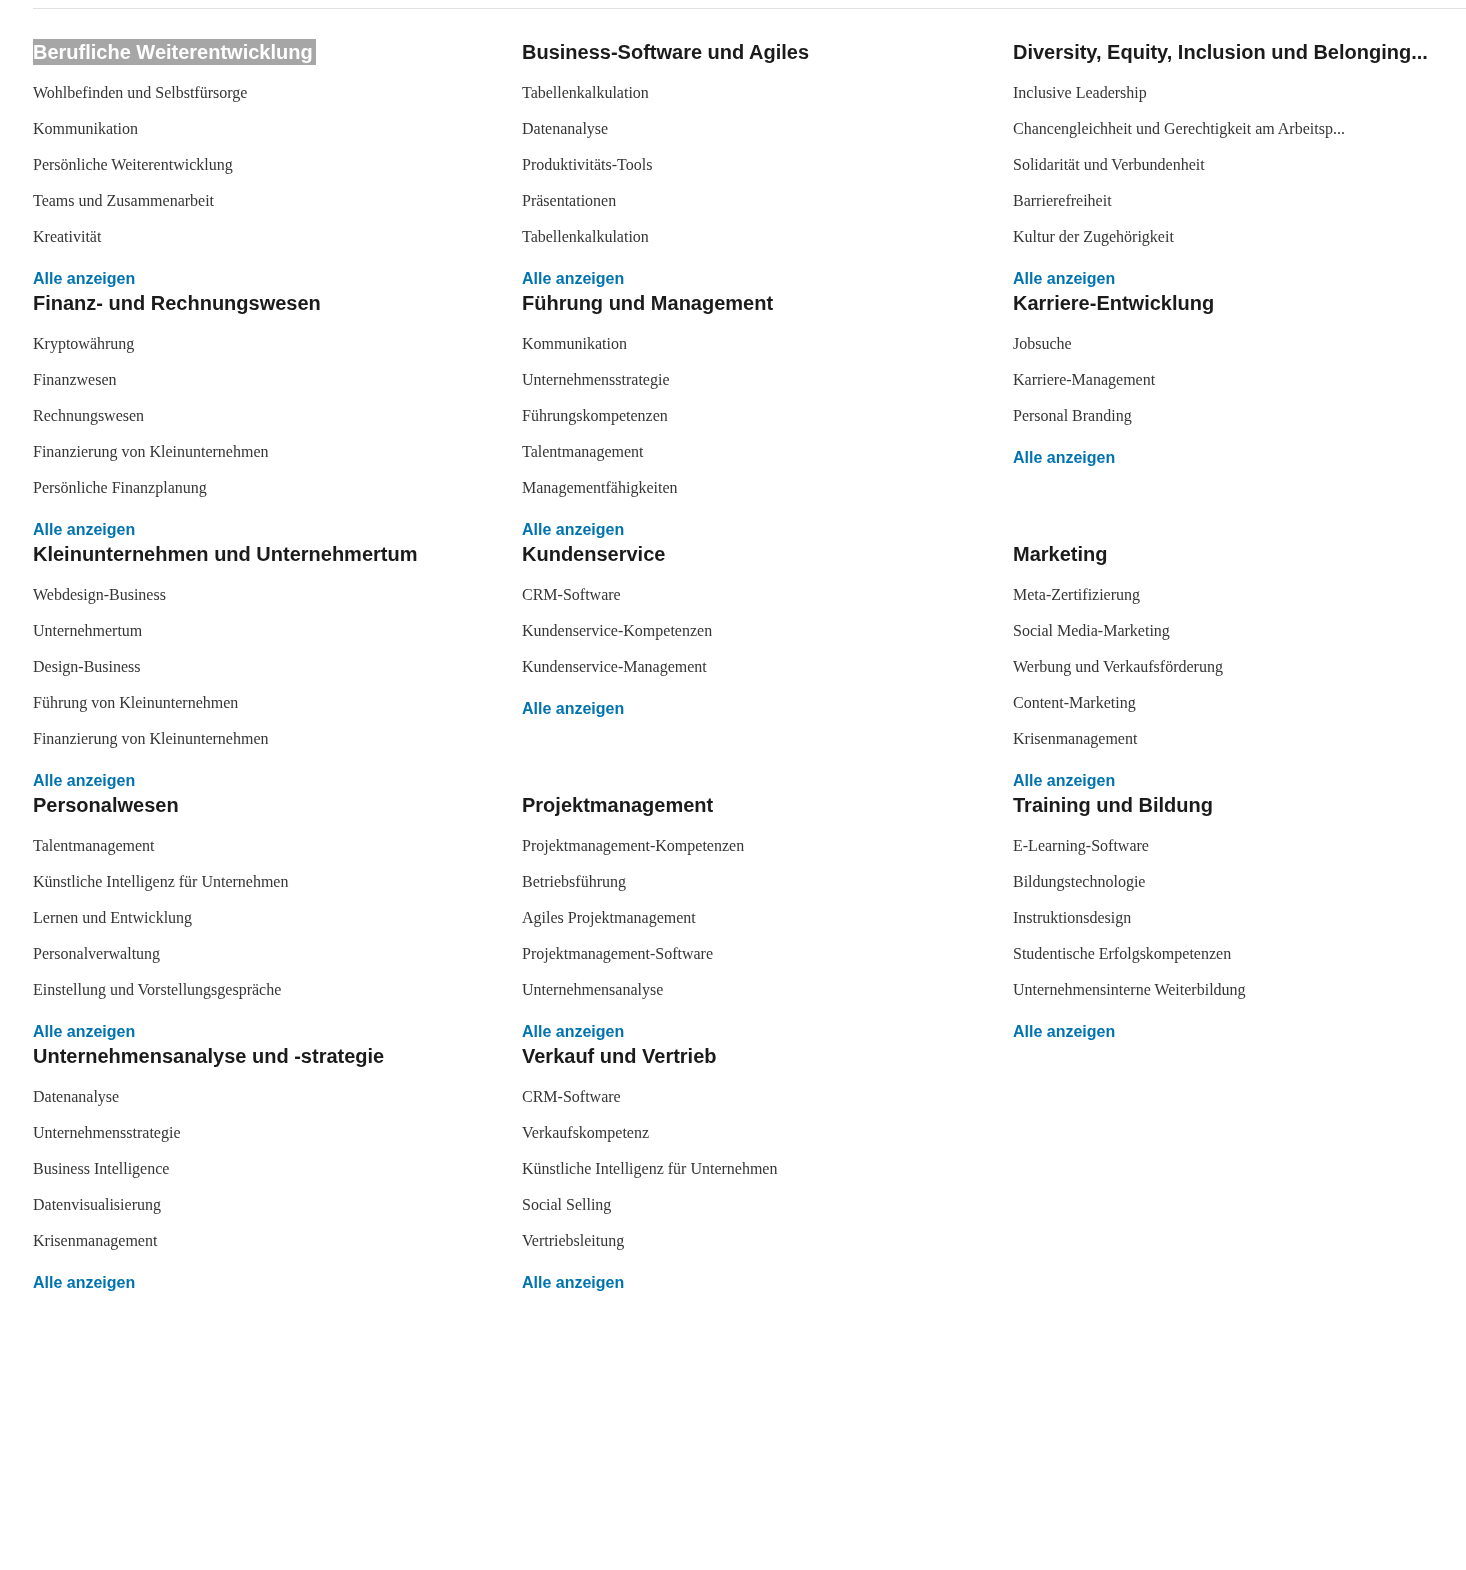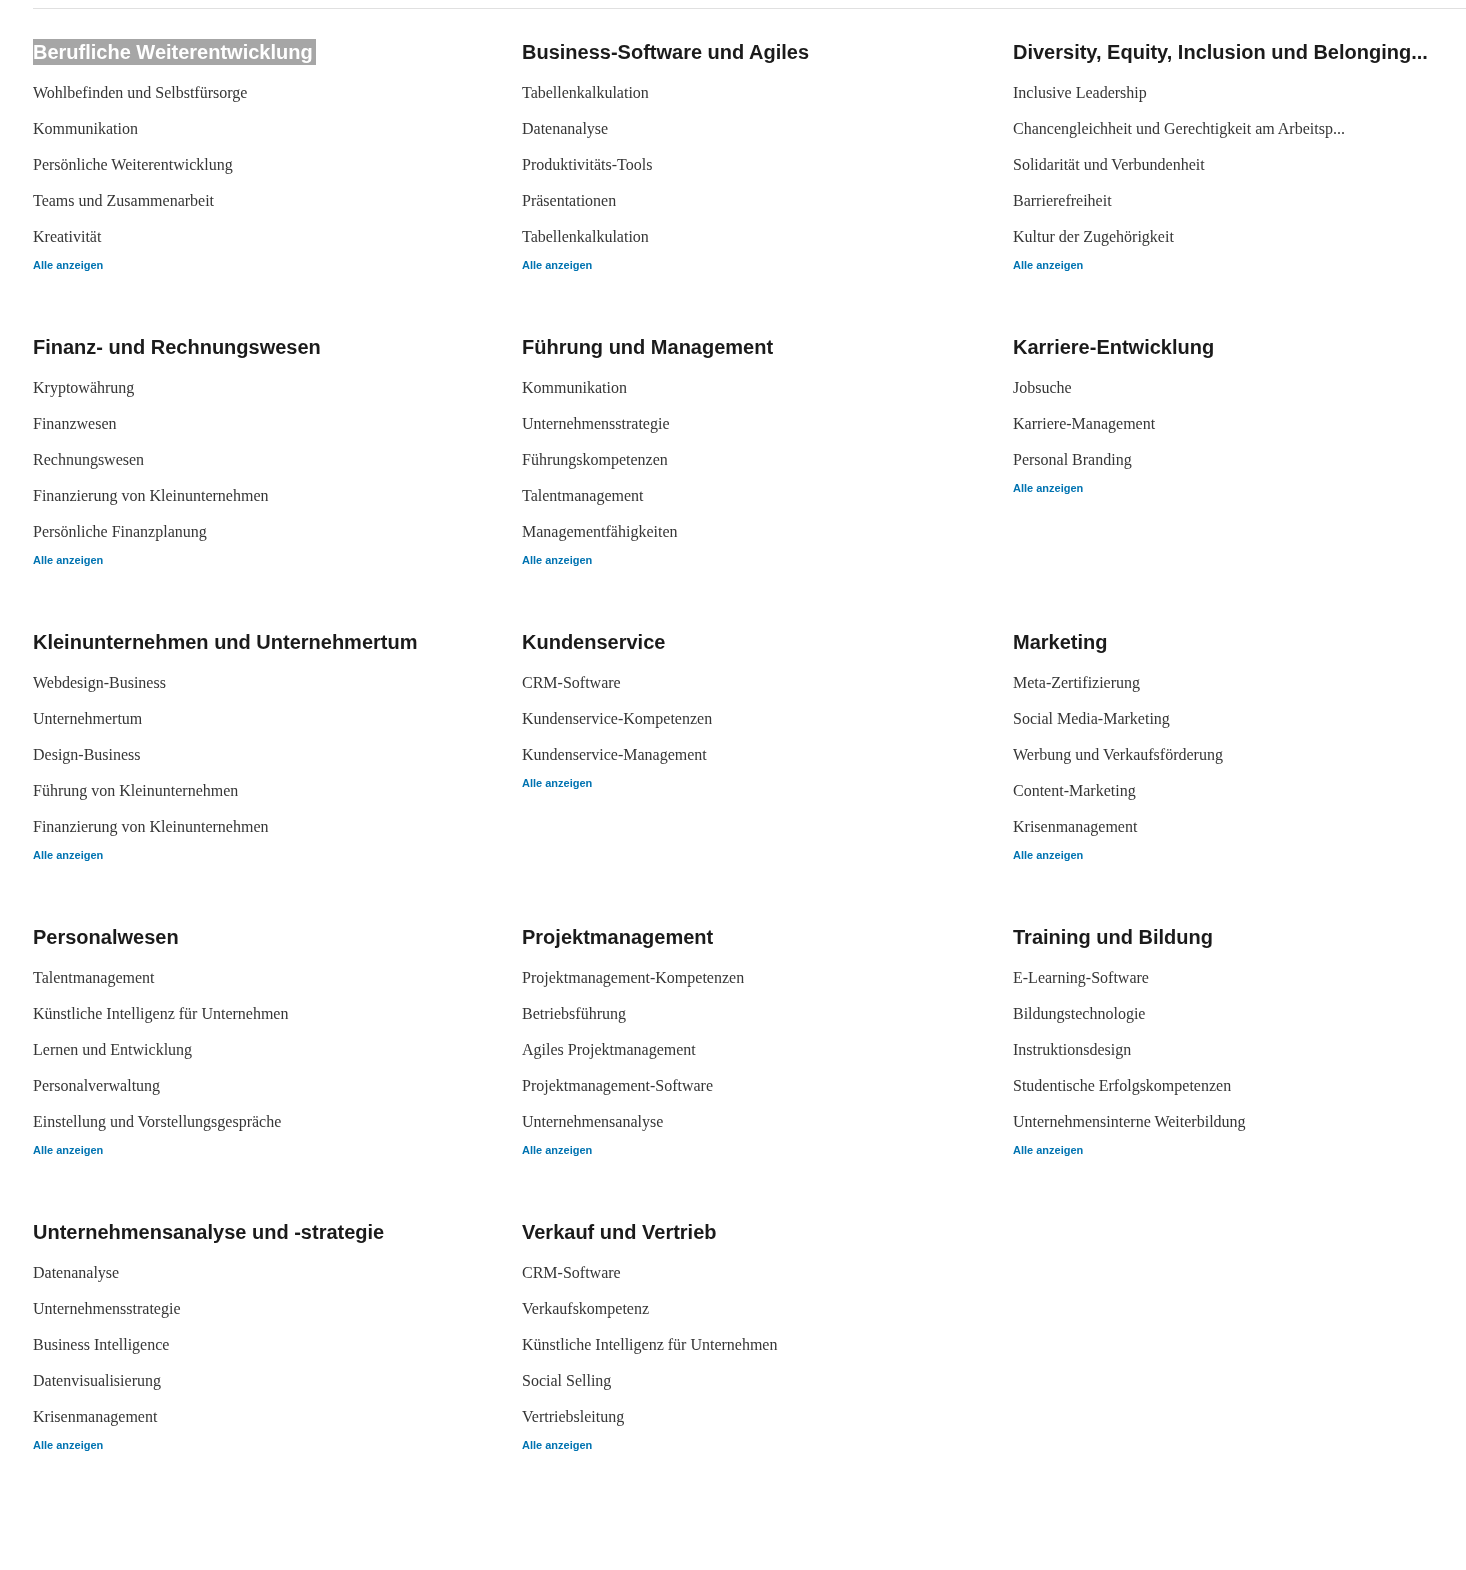--- a/index.html
+++ b/index.html
@@ -23,21 +23,20 @@
   }
   .top-divider {
     border: none;
     border-top: 1px solid var(--divider);
     height: 0;
     width: 100%;
   }
   .category-grid {
     display: grid;
     grid-template-columns: 489px 491px 1fr;
-    row-gap: 58px;
     padding-top: 29px;
   }
   .section {
     min-width: 0;
     padding-right: 14px;
   }
   .section-title {
     font-size: 20px;
     line-height: 28px;
     font-weight: bold;
@@ -61,21 +60,22 @@
     font-size: 16px;
     line-height: 20px;
     padding: 8px 0;
     color: var(--item-text);
     white-space: nowrap;
     overflow: hidden;
     cursor: pointer;
   }
   .show-all {
     display: inline-block;
-    font-size: 11px;
+    margin-top: 14px;
+    font-size: 16px;
     line-height: 20px;
     font-weight: bold;
     color: var(--link-blue);
     text-decoration: none;
     cursor: pointer;
   }
 </style>
 </head>
 <body>
 

